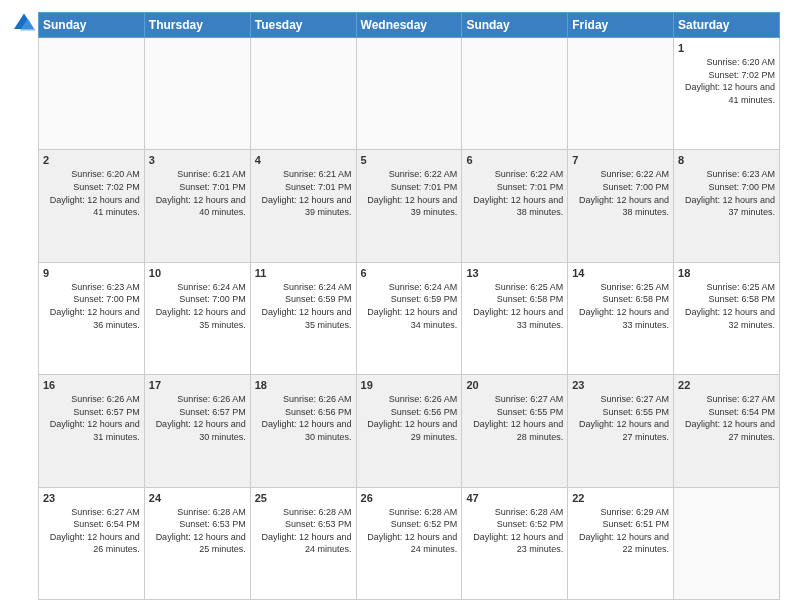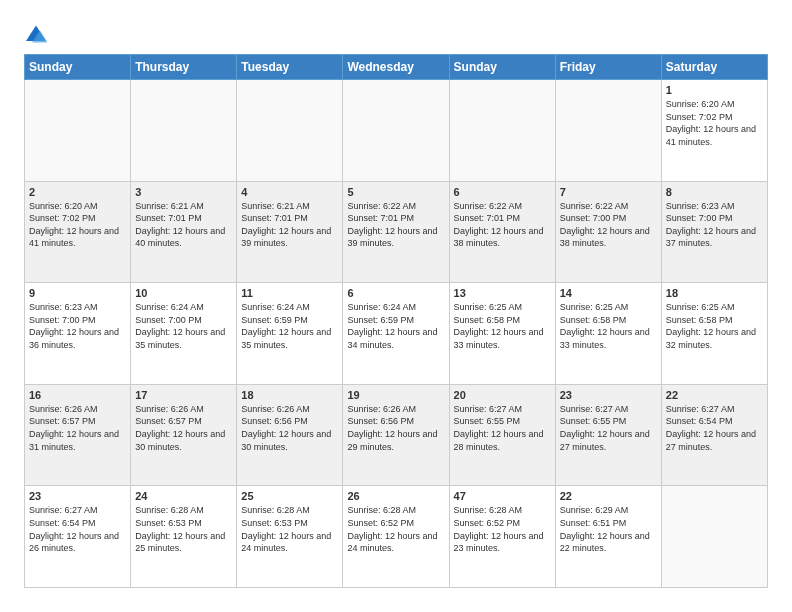--- a/index.html
+++ b/index.html
@@ -6,23 +6,23 @@
     body {
       font-family: Arial, sans-serif;
       background: #fff;
       width: 792px;
       height: 612px;
       overflow: hidden;
     }
     .page {
       width: 792px;
       height: 612px;
-      padding: 24px;
+      padding: 12px;
       display: flex;
-      flex-direction: column;
+      flex-direction: row;
     }
     .header {
       display: flex;
       justify-content: space-between;
       align-items: flex-start;
       margin-bottom: 10px;
     }
     .logo {
       display: flex;
       align-items: center;
@@ -77,20 +77,21 @@
     .day-num {
       font-size: 11px;
       font-weight: bold;
       display: block;
       margin-bottom: 2px;
     }
     .day-info {
       font-size: 9px;
       line-height: 1.4;
       color: #333;
+      text-align: right;
     }
     .row-shaded td {
       background: #f0f0f0;
     }
     .row-white td {
       background: #ffffff;
     }
   </style>
 </head>
 <body>

